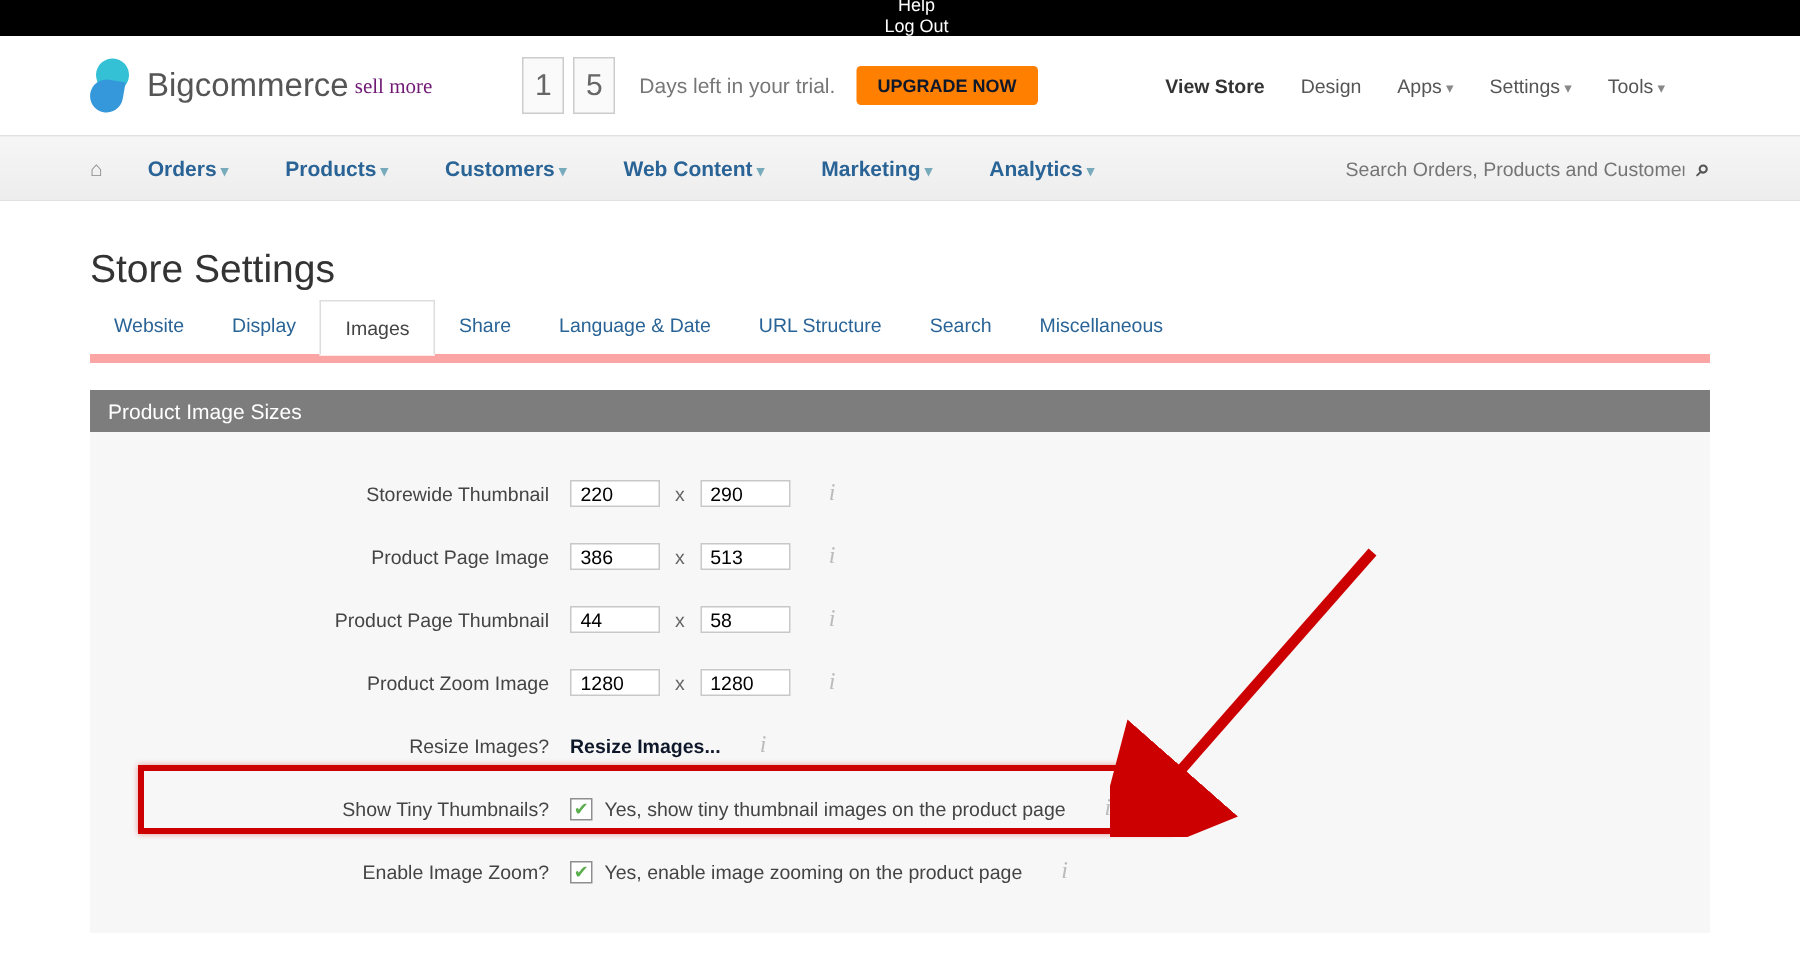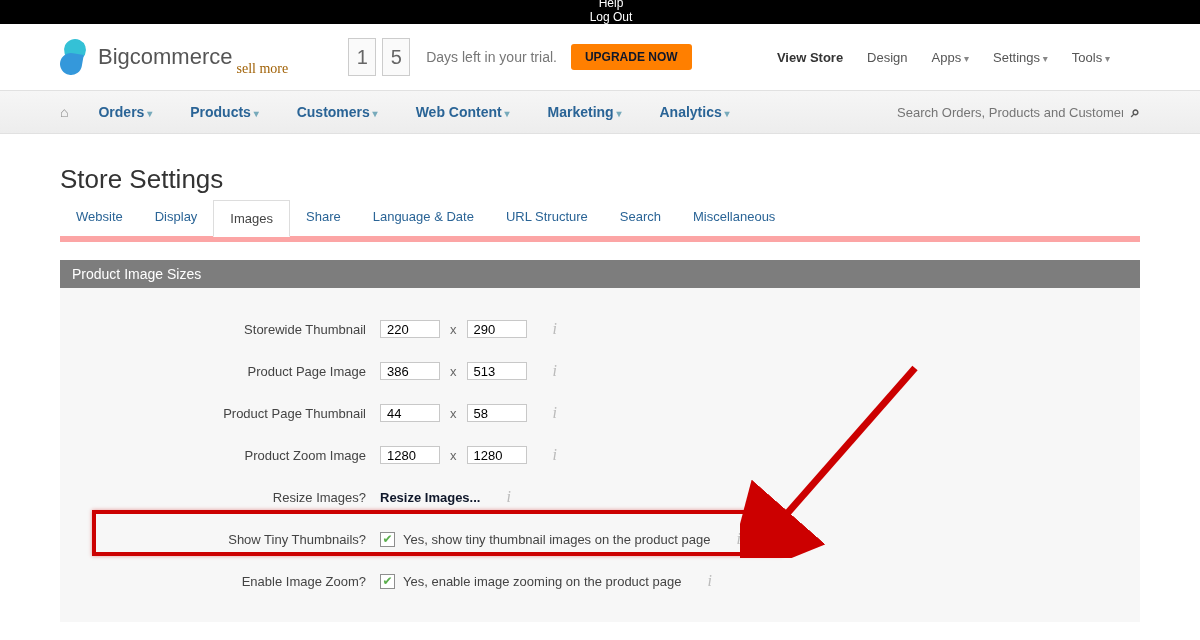--- a/index.html
+++ b/index.html
@@ -24,21 +24,21 @@
   }
   .topbar a { color: #fff; text-decoration: none; margin-left: 22px; cursor:pointer; }
   .topbar .caret::after { content:" ▾"; font-size:10px; color:#fff;}
   .header {
     display:flex; align-items:center; padding:14px 90px 14px 60px; background:#fff;
   }
   .logo-swirl { width:28px; height:36px; position:relative; margin-right:8px;}
   .swirl-top{position:absolute;left:4px;top:0;width:22px;height:22px;border-radius:50% 50% 50% 0;background:#34c1d6;transform:rotate(-20deg);}
   .swirl-bot{position:absolute;left:0;top:14px;width:22px;height:22px;border-radius:50% 0 50% 50%;background:#3498db;transform:rotate(10deg);}
   .logo-text { font-size:22px; color:#555; font-weight:400; margin-left:2px;}
-  .logo-sub  { font-family:cursive; font-size:14px; color:#a16207; margin-left:4px; position:relative; top:12px;}
+  .logo-sub  { font-family:cursive; font-size:14px; color:#701a75; margin-left:4px; position:relative; top:2px;}
   .trial-box{ display:flex; align-items:center; margin-left:60px;}
   .digit{ width:28px;height:38px;border:1px solid #ccc;display:flex;align-items:center;justify-content:center;font-size:20px;color:#666;margin-right:6px;background:#fafafa;}
   .trial-text{ color:#777; font-size:14px; margin-left:10px;}
   .upgrade-btn{ background:#ff7f00;color:#0f172a;border:none;padding:6px 14px;font-size:12px;font-weight:bold;border-radius:3px;margin-left:14px;cursor:pointer;}
   .header-right{margin-left:auto;display:flex;align-items:center;font-size:13px;color:#555;}
   .header-right a{margin-left:24px;color:#555;text-decoration:none;cursor:pointer;}
   .header-right .caret::after{content:" ▾";font-size:10px;color:#888;}
   .header-right .bold{font-weight:bold;color:#333;}
   .mainnav{ background:linear-gradient(#f6f6f6,#ededed); border-top:1px solid #e1e1e1; border-bottom:1px solid #e1e1e1; display:flex; align-items:center; padding:0 60px; height:44px;}
   .home-ic{color:#888;font-size:14px;margin-right:30px;cursor:pointer;}

